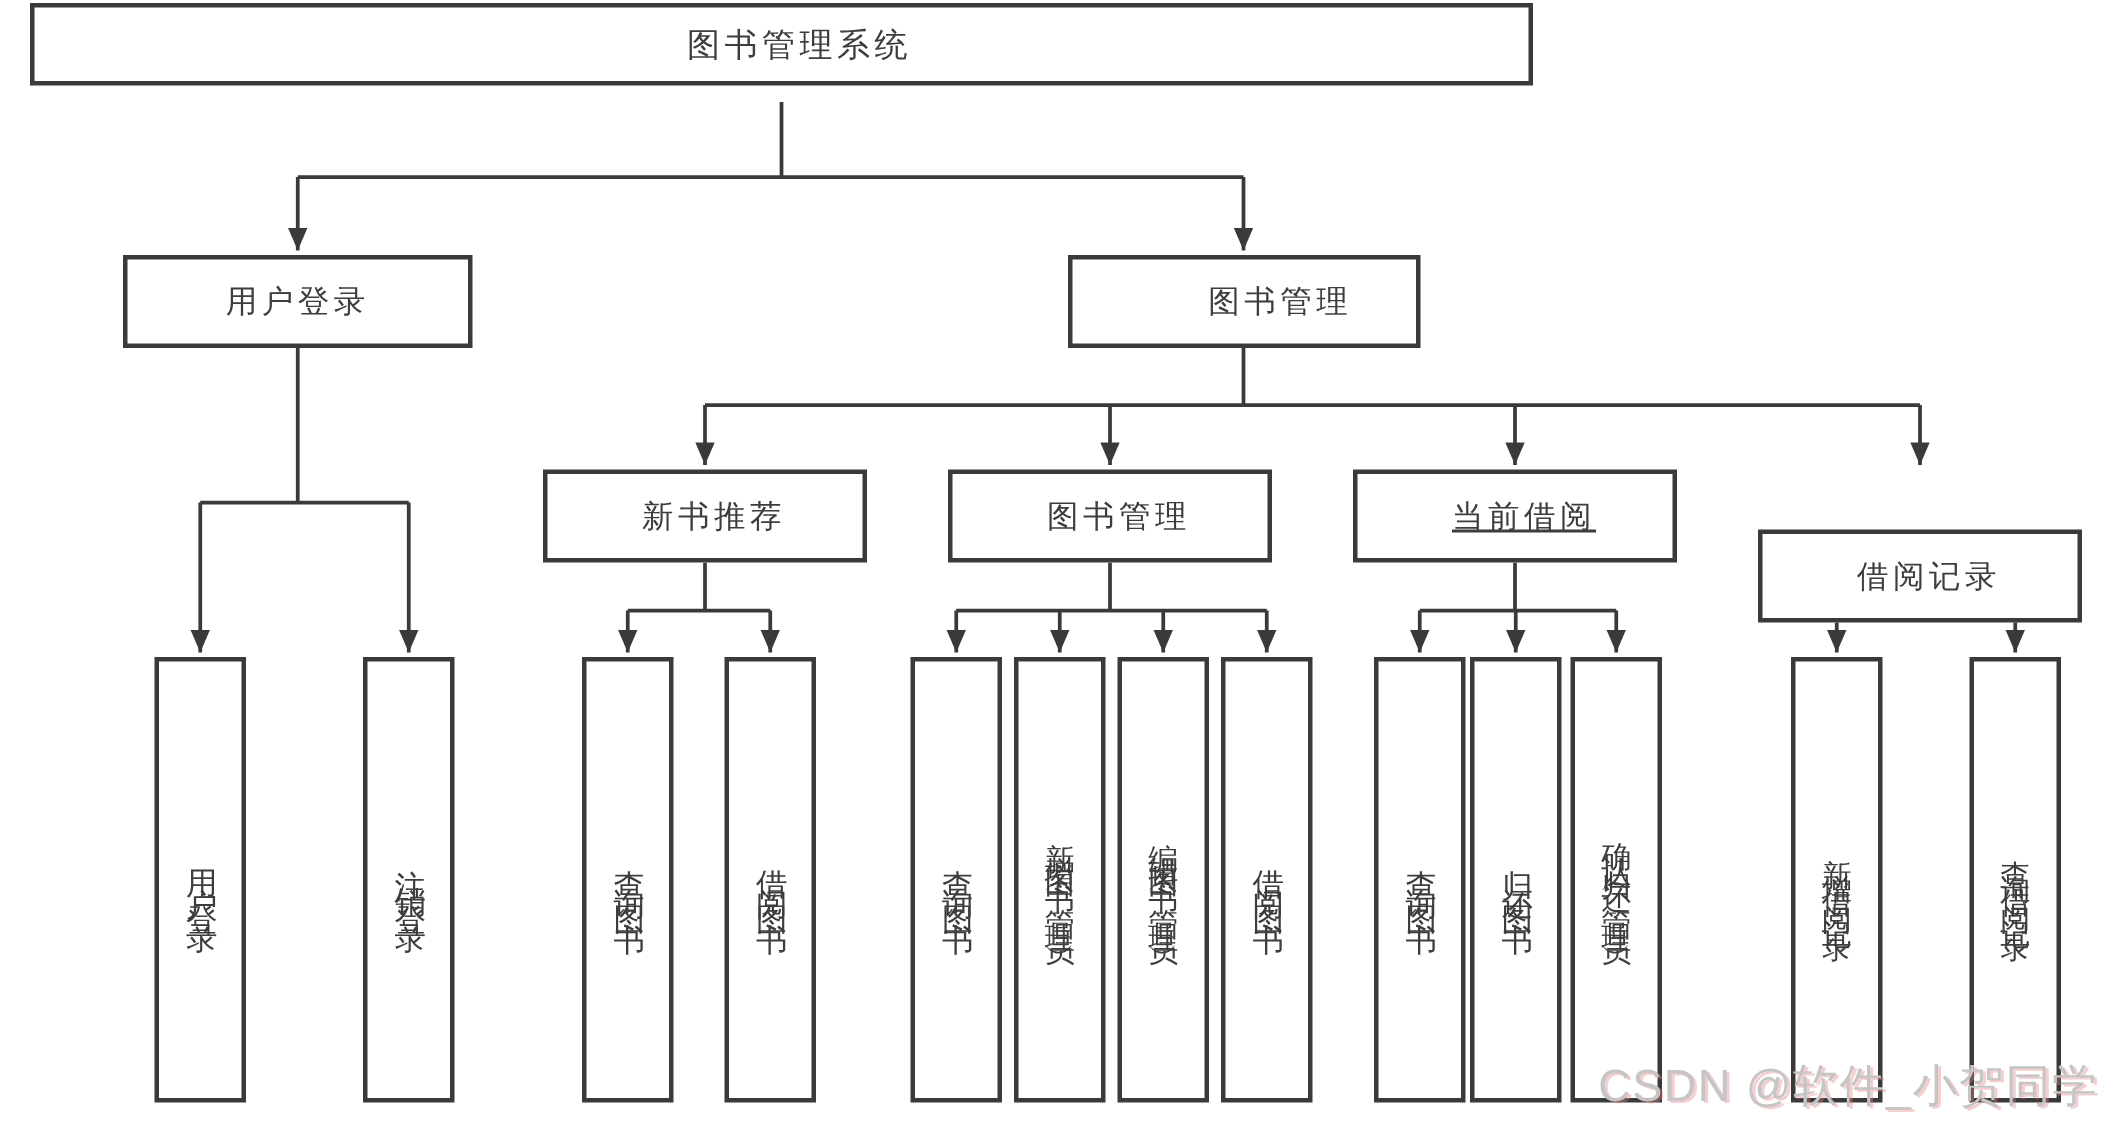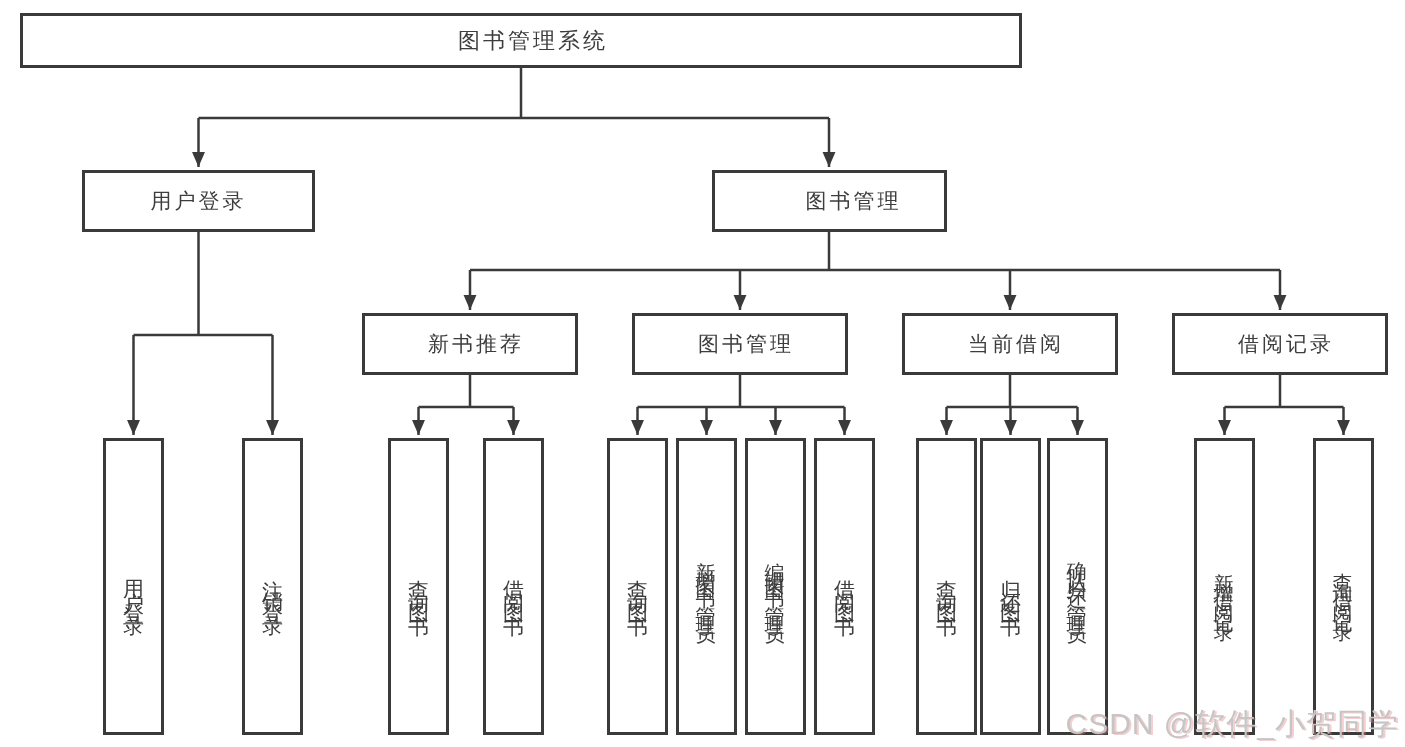--- a/index.html
+++ b/index.html
@@ -22,21 +22,21 @@
     box-sizing: border-box;
     background: #ffffff;
     border: 3px solid #3a3a3a;
     color: #3d3d3d;
     display: flex;
     align-items: center;
     justify-content: center;
     text-align: center;
   }
   .root-box {
-    left: 20px; top: 13px; width: 1002px; height: 55px;
+    left: 20px; top: 2px; width: 1002px; height: 55px;
     font-size: 22px; letter-spacing: 3px; padding-left: 24px;
   }
   .lvl2 { top: 170px; width: 233px; height: 62px; font-size: 21px; letter-spacing: 3px; }
   .lvl3 { top: 313px; width: 216px; height: 62px; font-size: 21px; letter-spacing: 3px; padding-left: 12px; }
   .leaf {
     top: 438px; width: 61px; height: 297px;
     writing-mode: vertical-rl;
     text-orientation: mixed;
     font-size: 21px;
     letter-spacing: 12px;
@@ -96,22 +96,22 @@
     </g>
   </svg>
 
   <div class="box root-box">图书管理系统</div>
 
   <div class="box lvl2" style="left:82px;">用户登录</div>
   <div class="box lvl2" style="left:712px; width:235px;padding-left:48px;">图书管理</div>
 
   <div class="box lvl3" style="left:362px;">新书推荐</div>
   <div class="box lvl3" style="left:632px;">图书管理</div>
-  <div class="box lvl3" style="left:902px;">当前借阅</div>
-  <div class="box lvl3" style="left:1172px;">借阅记录</div>
+  <div class="box lvl3" style="left:902px;text-decoration:underline;">当前借阅</div>
+  <div class="box lvl3" style="left:1172px;margin-top:40px;">借阅记录</div>
 
   <div class="box leaf" style="left:103px;">用户登录</div>
   <div class="box leaf" style="left:242px;">注销登录</div>
 
   <div class="box leaf" style="left:388px;">查询图书</div>
   <div class="box leaf" style="left:483px;">借阅图书</div>
 
   <div class="box leaf" style="left:607px;">查询图书</div>
   <div class="box leaf nine" style="left:676px;">新增图书（管理员）</div>
   <div class="box leaf nine" style="left:745px;">编辑图书（管理员）</div>

